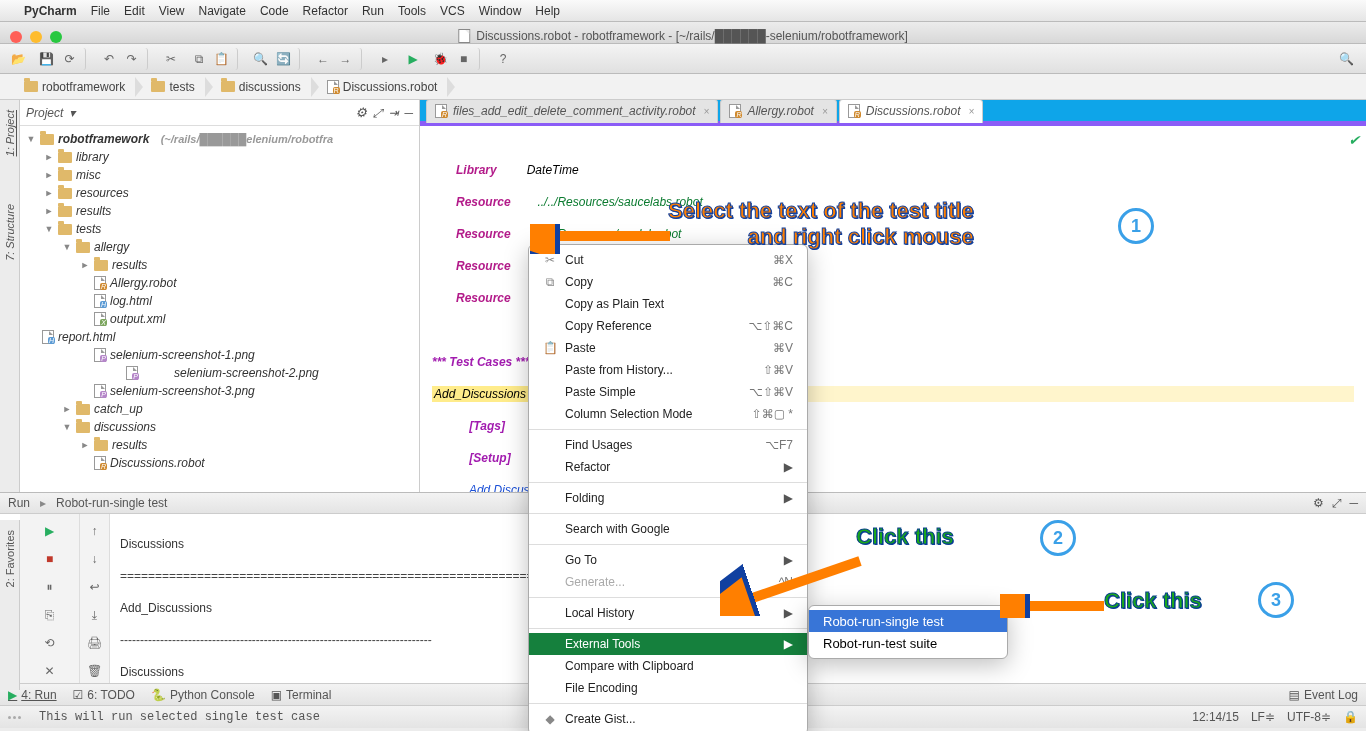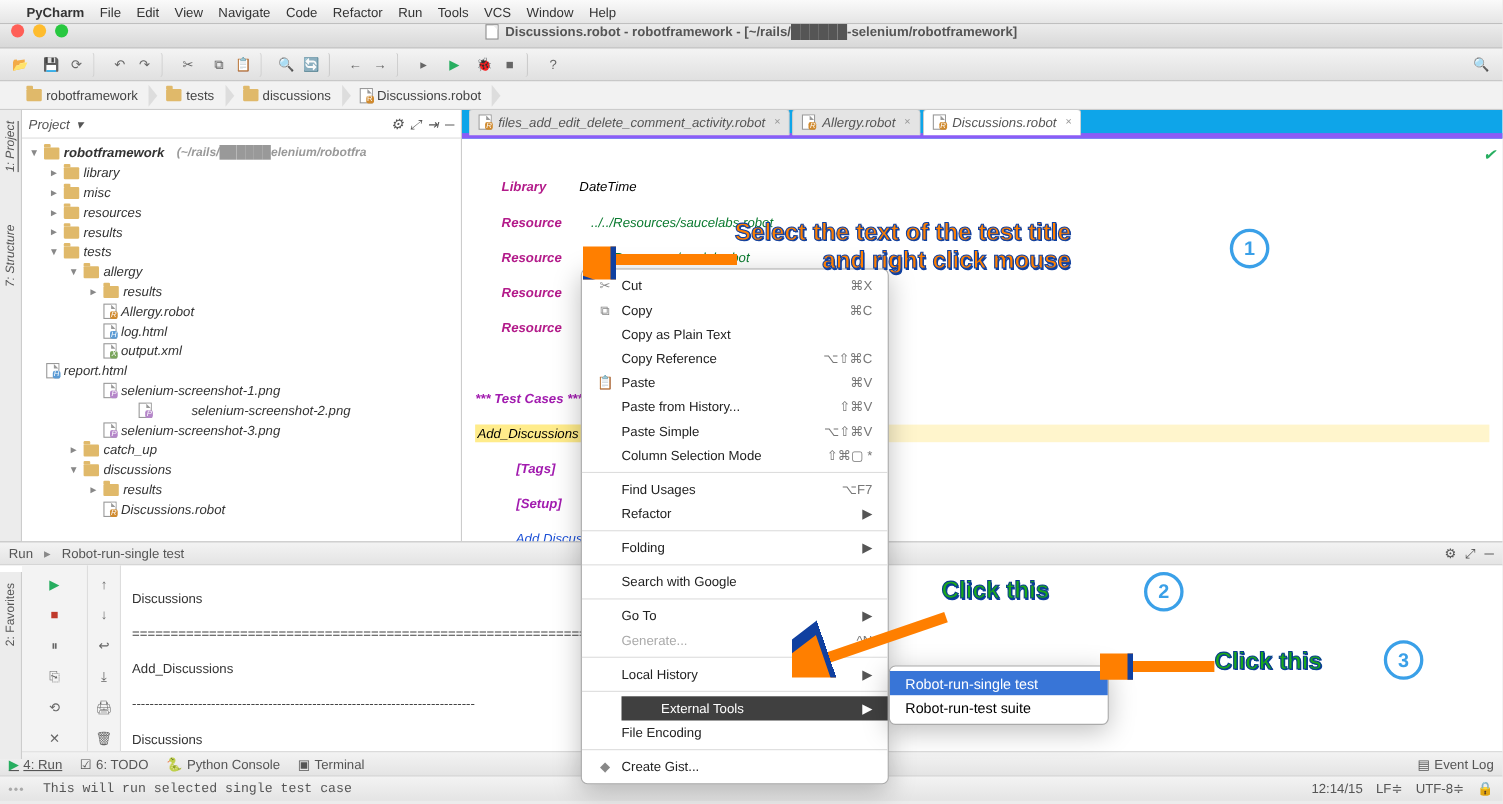--- a/index.html
+++ b/index.html
@@ -5,21 +5,21 @@
 * { margin:0; padding:0; box-sizing:border-box; font-family:"Lucida Grande","Helvetica Neue",Arial,sans-serif; font-size:12px; }
 body { background:#ececec; width:1366px; height:731px; overflow:hidden; position:relative; }
 
 
 .mac-menubar { height:22px; background:linear-gradient(#fafafa,#e5e5e5); display:flex; align-items:center; padding:0 10px; border-bottom:1px solid #bbb; gap:14px; }
 .mac-menubar .apple { font-size:14px; }
 .mac-menubar .app { font-weight:bold; }
 .mac-menubar span { color:#333; }
 
 
-.titlebar { height:22px; background:linear-gradient(#ececec,#d8d8d8); border-bottom:1px solid #bbb; display:flex; align-items:flex-start; padding-left:10px; position:relative;font-weight:bold; }
+.titlebar { height:22px; background:linear-gradient(#ececec,#d8d8d8); border-bottom:1px solid #bbb; display:flex; align-items:flex-end; padding-left:10px; position:relative; }
 .traffic { display:flex; gap:8px; }
 .tdot { width:12px; height:12px; border-radius:50%; }
 .tdot.r{background:#ff5f57;} .tdot.y{background:#febc2e;} .tdot.g{background:#28c840;}
 .titletext { position:absolute; left:50%; transform:translateX(-50%); color:#555; display:flex; align-items:center; gap:6px;}
 .doc-icon { width:12px;height:14px;border:1px solid #888;background:#fff;display:inline-block;position:relative;}
 .doc-icon:before{content:"";position:absolute;top:0;right:0;border-top:4px solid #ececec;border-left:4px solid transparent;}
 
 
 .toolbar { height:30px; background:linear-gradient(#f4f4f4,#e0e0e0); border-bottom:1px solid #bbb; display:flex; align-items:center; padding:0 8px; gap:6px; }
 .tbtn { width:22px; height:22px; display:flex; align-items:center; justify-content:center; color:#666; border-radius:3px; }
@@ -69,21 +69,21 @@
 .testname{background:#ffec8b;display:inline-block;padding:0 2px;}
 .check-ic{position:absolute;top:6px;right:6px;color:#27ae60;font-size:14px;}
 
 
 .ctx { position:absolute; top:244px; left:528px; width:280px; background:#fff; border:1px solid #aaa; border-radius:6px; box-shadow:0 6px 24px rgba(0,0,0,0.25); padding:4px 0; z-index:50;}
 .ctx .row{height:22px;display:flex;align-items:center;padding:0 14px;gap:8px;font-size:13px;color:#222;position:relative;}
 .ctx .row.disabled{color:#aaa;}
 .ctx .row .sc{margin-left:auto;color:#777;font-size:12px;}
 .ctx .row .sub{margin-left:auto;color:#555;}
 .ctx hr{border:none;border-top:1px solid #ddd;margin:4px 0;}
-.ctx .row.hl{background:#404040;color:#fff;margin-left:36px;} .ctx .row.hl .sub{color:#fff;}
+.ctx .row.hl{background:#15803d;color:#fff;} .ctx .row.hl .sub{color:#fff;}
 .ctx .ic{width:14px;text-align:center;color:#888;}
 
 .submenu{position:absolute;top:605px;left:808px;width:200px;background:#fff;border:1px solid #aaa;border-radius:6px;box-shadow:0 6px 24px rgba(0,0,0,0.25);padding:4px 0;z-index:60;}
 .submenu .row{height:22px;display:flex;align-items:center;padding:0 14px;font-size:13px;}
 .submenu .row.hl{background:#3875d7;color:#fff;}
 
 
 .anno{position:absolute;z-index:70;pointer-events:none;}
 .anno-text{font-family:"Arial Black",Arial,sans-serif;font-size:22px;font-weight:900;color:#ff7f00;-webkit-text-stroke:1px #1040a0;text-shadow:1px 1px 0 #1040a0;}
 .anno-text.green{color:#1ba81b;-webkit-text-stroke:1px #073f8a;}
@@ -505,20 +505,24 @@
       <span class="sub">▶</span>
     </div>
     <hr>
     <div class="row hl">
       <span class="ic"></span>
       <span>External Tools</span>
       <span class="sub">▶</span>
     </div>
     <div class="row">
       <span class="ic"></span>
+      <span>Compare with Clipboard</span>
+    </div>
+    <div class="row">
+      <span class="ic"></span>
       <span>File Encoding</span>
     </div>
     <hr>
     <div class="row">
       <span class="ic">◆</span>
       <span>Create Gist...</span>
     </div>
   </div>
 <div class="submenu" id="submenu">
     <div class="row hl">Robot-run-single test</div>

